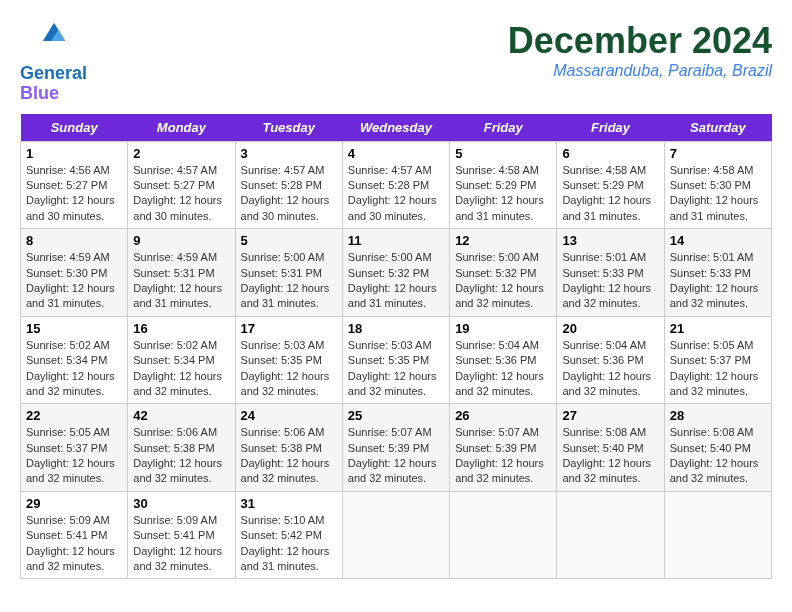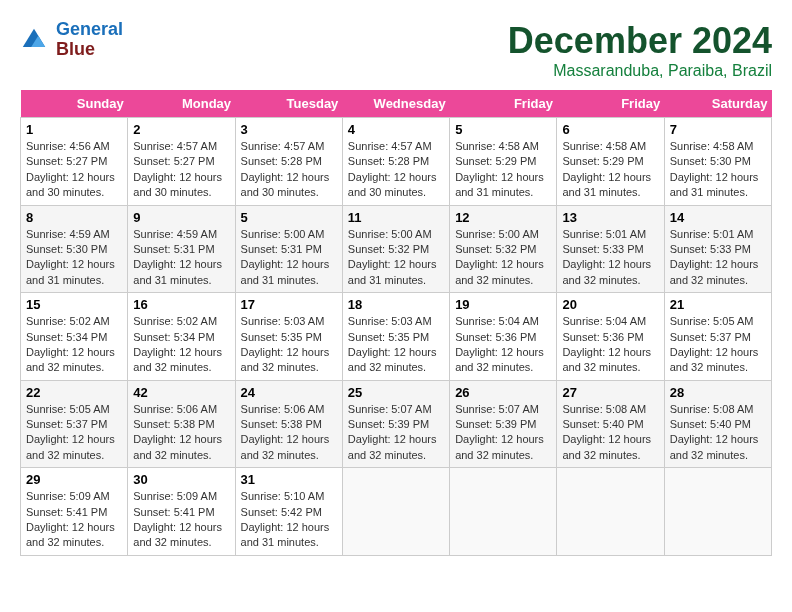--- a/index.html
+++ b/index.html
@@ -12,21 +12,22 @@
     }
     .header {
       display: flex;
       justify-content: space-between;
       align-items: flex-start;
       margin-bottom: 10px;
     }
     .logo {
       display: flex;
       align-items: center;
-      gap: 8px;
+      gap: 16px;
+      flex-direction: column;
     }
     .logo-text {
       font-size: 18px;
       font-weight: bold;
       color: #333;
       line-height: 1.1;
     }
     .logo-text span {
       color: #1a6fba;
     }
@@ -37,34 +38,36 @@
     .title-area {
       text-align: right;
     }
     .month-title {
       font-size: 36px;
       font-weight: bold;
       color: #14532d;
     }
     .subtitle {
       font-size: 16px;
-      color: #15803d;
+      color: #3b82f6;
+      font-style: italic;
     }
     table {
       width: 100%;
       border-collapse: collapse;
       font-size: 11px;
     }
     thead tr th {
-      background-color: #ec4899;
+      background-color: #6d28d9;
       color: #fff;
       padding: 6px 4px;
-      text-align: right;
+      text-align: center;
       font-size: 13px;
       font-weight: bold;
+      font-style: italic;
     }
     tbody tr td {
       border: 1px solid #ccc;
       padding: 4px 5px;
       vertical-align: top;
       width: 14.28%;
       min-height: 70px;
       background: #fff;
     }
     tbody tr:nth-child(even) td {
@@ -89,21 +92,21 @@
 <body>
 
 <div class="header">
   <div class="logo">
     <svg class="logo-icon" viewBox="0 0 40 40">
       <polygon points="20,4 36,30 4,30" fill="#1a6fba"></polygon>
       <polygon points="26,14 36,30 16,30" fill="#4da6e8"></polygon>
     </svg>
     <div class="logo-text">
       <div><span>General</span></div>
-      <div><span style="color:#7f1d1d">Blue</span></div>
+      <div><span style="color:#8b5cf6">Blue</span></div>
     </div>
   </div>
   <div class="title-area">
     <div class="month-title">December 2024</div>
     <div class="subtitle">Massaranduba, Paraiba, Brazil</div>
   </div>
 </div>
 
 <table>
   <thead>

